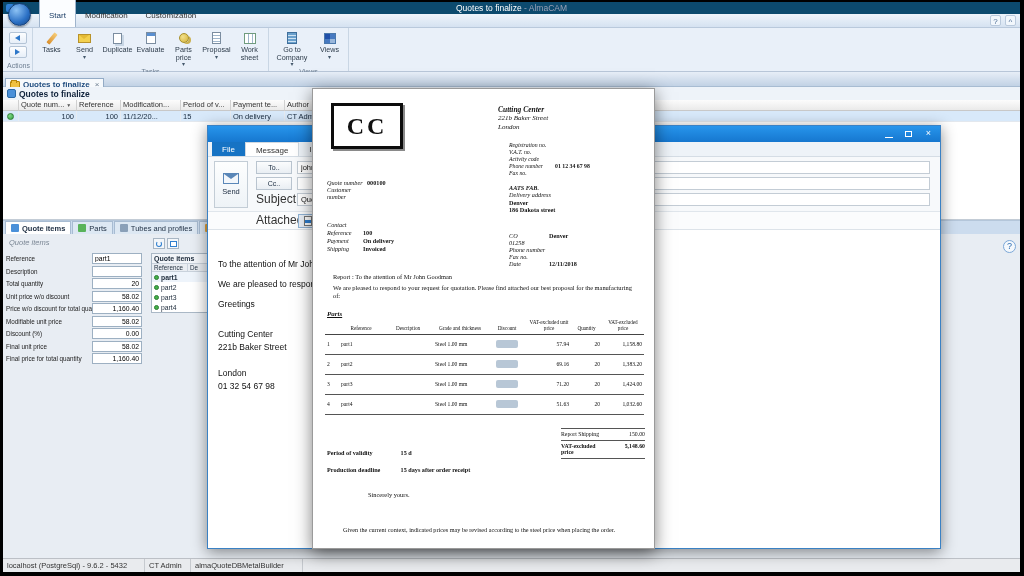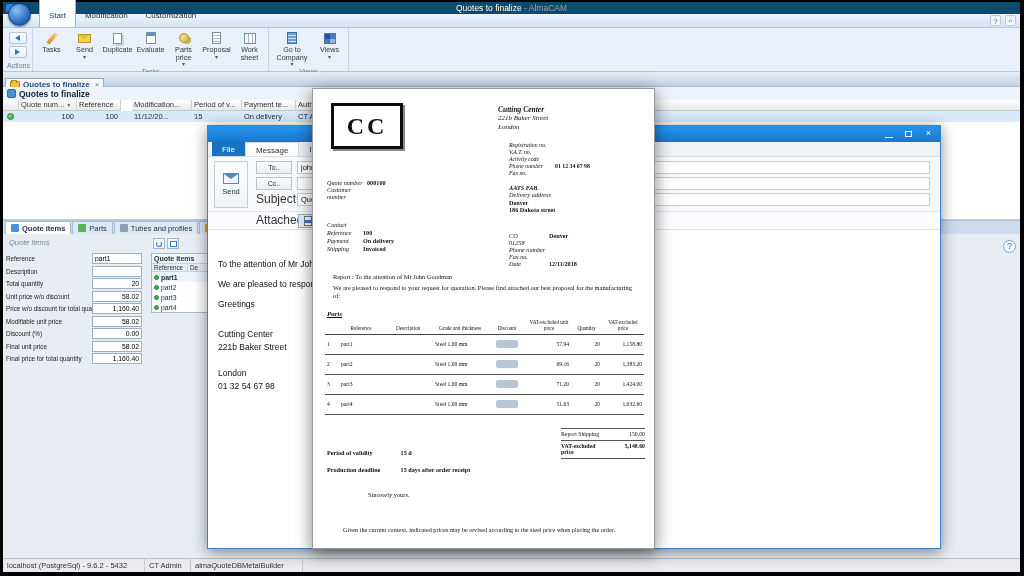--- a/index.html
+++ b/index.html
@@ -53,21 +53,21 @@
   .doctab-close { color:#6b7c8f; font-weight:normal; font-size:8px; margin-left:2px; }
 
   .section-head { position:absolute; left:0; top:85px; right:0; height:13px; display:flex; align-items:center; gap:3px; padding-left:4px; font-weight:bold; font-size:8.5px; color:#10233c; background:#eef3f9; }
   .sec-ic { width:9px; height:9px; background:#4a90d9; border:1px solid #2a6aa8; border-radius:2px; }
 
   .grid-area { position:absolute; left:0; top:98px; right:0; height:120px; background:#fff; border-bottom:1px solid #c3ccd6; }
   .grid-head { display:flex; height:11px; font-size:7.5px; color:#333; }
   .gh { border-right:1px solid #d0d0d0; border-bottom:1px solid #c8c8c8; background:linear-gradient(#fcfcfc,#eaeaea); padding:0 2px; line-height:10px; overflow:hidden; white-space:nowrap; }
   .grid-row { display:flex; height:11px; background:#d8e9fa; border-bottom:1px solid #e3e8ee; font-size:7.5px; line-height:11px; color:#16283c; }
   .gc { border-right:1px solid #e6ebf1; padding:0 2px; overflow:hidden; white-space:nowrap; }
-  .c0{width:16px;display:flex;align-items:center;justify-content:center;} .c1{width:58px;} .c2{width:44px;} .c3{width:60px;margin-left:11px;} .c4{width:50px;} .c5{width:54px;} .c6{width:48px;} .c7{width:56px;} .c8{flex:1;border-right:none;}
+  .c0{width:16px;display:flex;align-items:center;justify-content:center;} .c1{width:58px;} .c2{width:44px;} .c3{width:60px;} .c4{width:50px;} .c5{width:54px;} .c6{width:48px;} .c7{width:56px;} .c8{flex:1;border-right:none;}
   .r { text-align:right; }
   .dot-green { width:7px; height:7px; border-radius:50%; background:radial-gradient(circle at 35% 30%,#7fd887,#37a343); border:1px solid #2c7d35; }
   .sort { font-size:5px; color:#555; margin-left:2px; }
 
   .bottom-tabs { position:absolute; left:0; top:218px; right:0; height:14px; background:#ccdcee; display:flex; align-items:flex-end; padding-left:2px; gap:1px; border-top:1px solid #b4c6da; }
   .btab { height:13px; display:flex; align-items:center; gap:3px; padding:0 5px; font-size:7.5px; color:#223246; background:#dde8f3; border:1px solid #a8bcd2; border-bottom:none; white-space:nowrap; }
   .btab.sel { background:#fff; font-weight:bold; }
   .ti { width:8px; height:8px; border-radius:1px; }
   .ti-qi{background:#4a90d9;} .ti-parts{background:#59b35a;} .ti-tubes{background:#8aa0b8;} .ti-ps{background:#e0a23d;}
 

